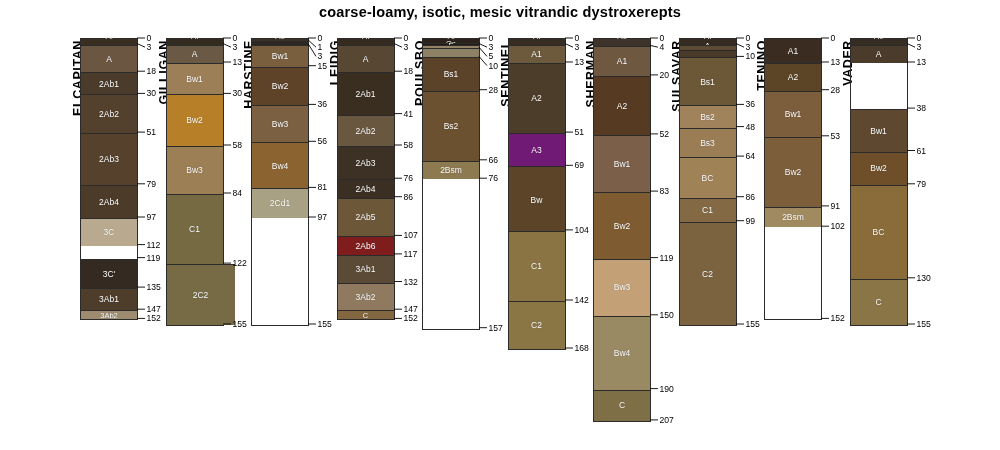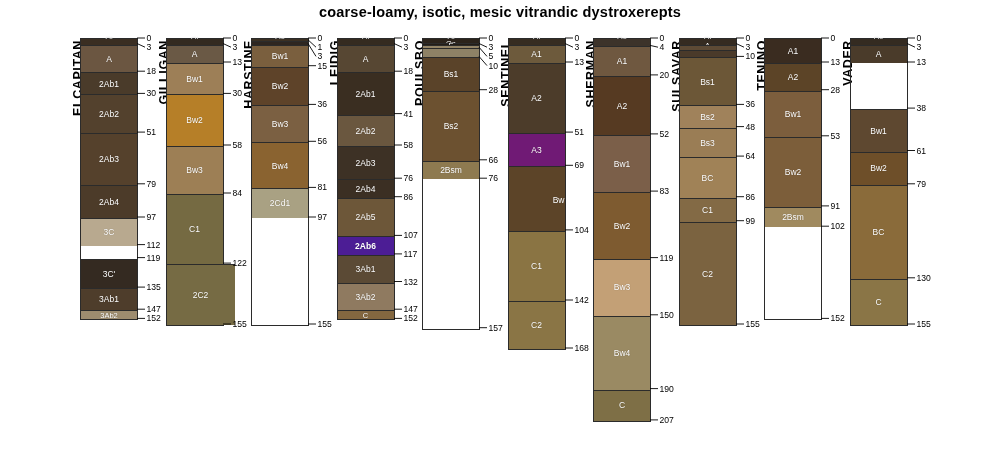--- a/index.html
+++ b/index.html
@@ -219,21 +219,21 @@
           </div>
           <div class="hz" style="top: 107.01px; height: 33.21px; width: 56px; background: rgb(61, 49, 37);">
             <span class="hzlab">2Ab3</span>
           </div>
           <div class="hz" style="top: 140.22px; height: 18.45px; width: 56px; background: rgb(59, 47, 35);">
             <span class="hzlab">2Ab4</span>
           </div>
           <div class="hz" style="top: 158.67px; height: 38.745px; width: 56px; background: rgb(109, 87, 57);">
             <span class="hzlab">2Ab5</span>
           </div>
-          <div class="hz" style="top: 197.415px; height: 18.45px; width: 56px; background: #4c1d95; font-weight: bold;">
+          <div class="hz" style="top: 197.415px; height: 18.45px; width: 56px; background: #7f1d1d;">
             <span class="hzlab">2Ab6</span>
           </div>
           <div class="hz" style="top: 215.865px; height: 27.675px; width: 56px; background: rgb(91, 74, 53);">
             <span class="hzlab">3Ab1</span>
           </div>
           <div class="hz" style="top: 243.54px; height: 27.675px; width: 56px; background: rgb(143, 122, 96);">
             <span class="hzlab">3Ab2</span>
           </div>
           <div class="hz" style="top: 271.215px; height: 9.225px; width: 56px; background: rgb(131, 103, 64);">
             <span class="hzlab" style="font-size: 7.5px;">C</span>
@@ -312,21 +312,21 @@
           <div class="hz" style="top: 0px; height: 5.535px; width: 56px; background: rgb(54, 44, 33); border-top: none; overflow: visible;"></div>
           <div class="hz" style="top: 5.535px; height: 18.45px; width: 56px; background: rgb(109, 90, 60);">
             <span class="hzlab">A1</span>
           </div>
           <div class="hz" style="top: 23.985px; height: 70.11px; width: 56px; background: rgb(76, 60, 42);">
             <span class="hzlab">A2</span>
           </div>
           <div class="hz" style="top: 94.095px; height: 33.21px; width: 56px; background: #701a75;">
             <span class="hzlab">A3</span>
           </div>
-          <div class="hz" style="top: 127.305px; height: 67px; width: 56px; background: rgb(92, 68, 40); justify-content: flex-end;">
+          <div class="hz" style="top: 127.305px; height: 67px; width: 56px; background: rgb(92, 68, 40);">
             <span class="hzlab">Bw</span>
           </div>
           <div class="hz" style="top: 191.88px; height: 70.11px; width: 56px; background: rgb(138, 116, 67);">
             <span class="hzlab">C1</span>
           </div>
           <div class="hz" style="top: 261.99px; height: 47.97px; width: 56px; background: rgb(138, 117, 69);">
             <span class="hzlab">C2</span>
           </div>
         </div>
         <svg class="ann" width="60" height="460" style="left: 564.5px; top: 38px;">

